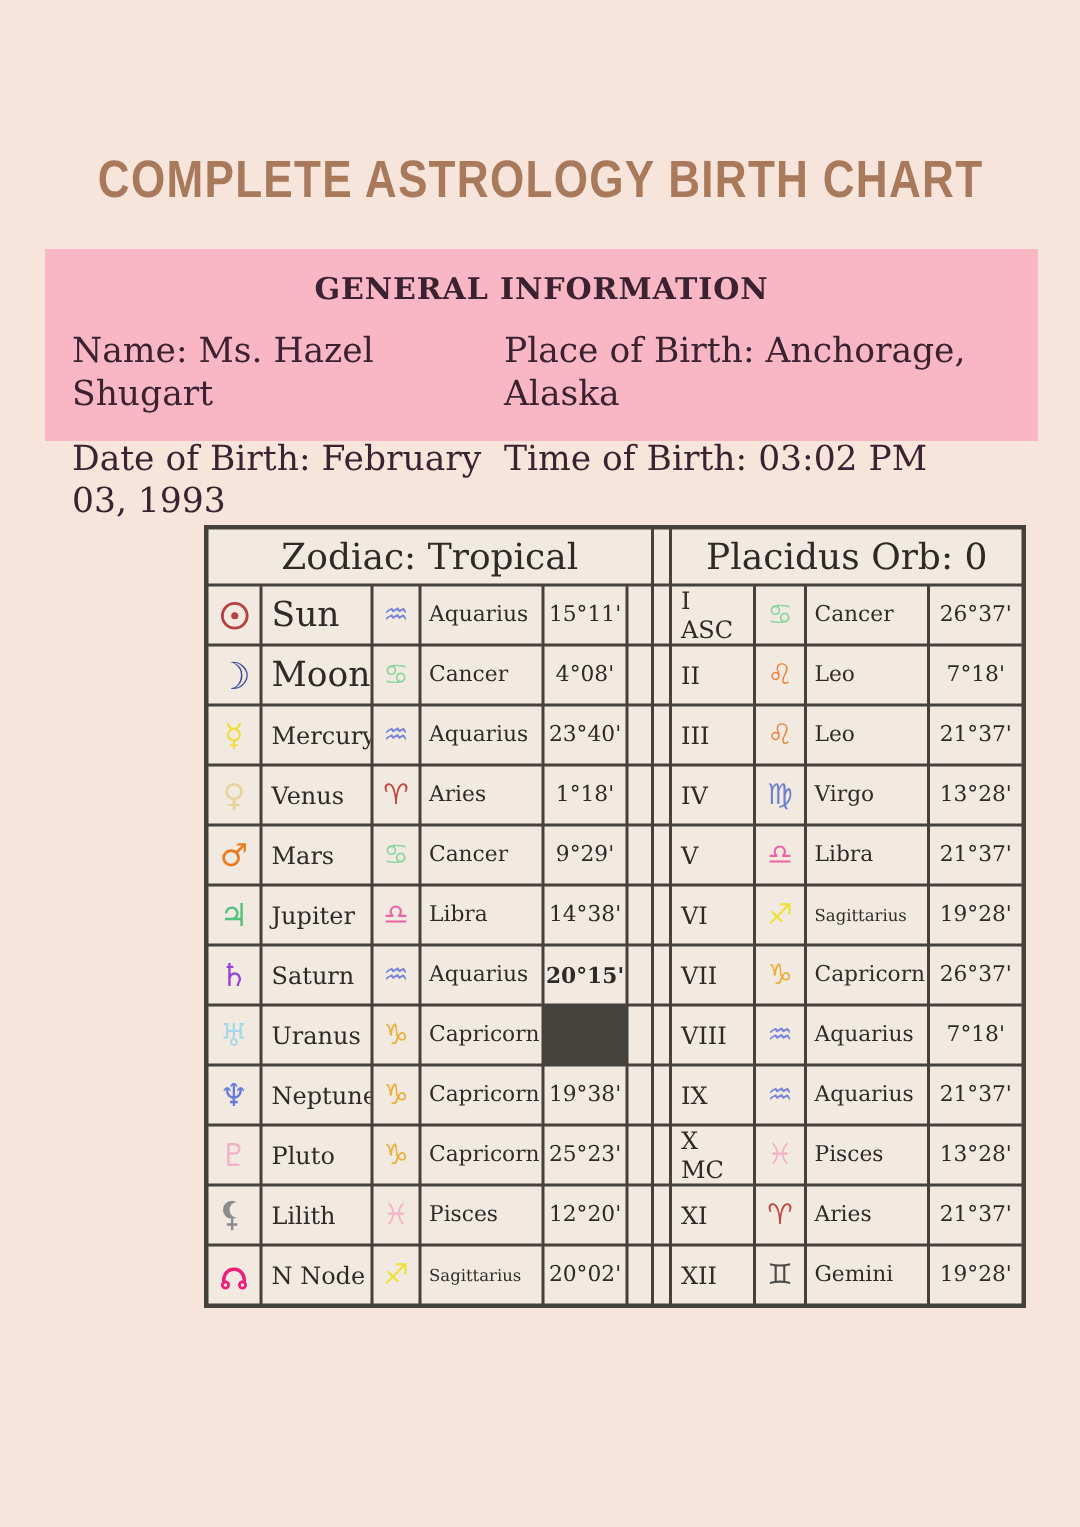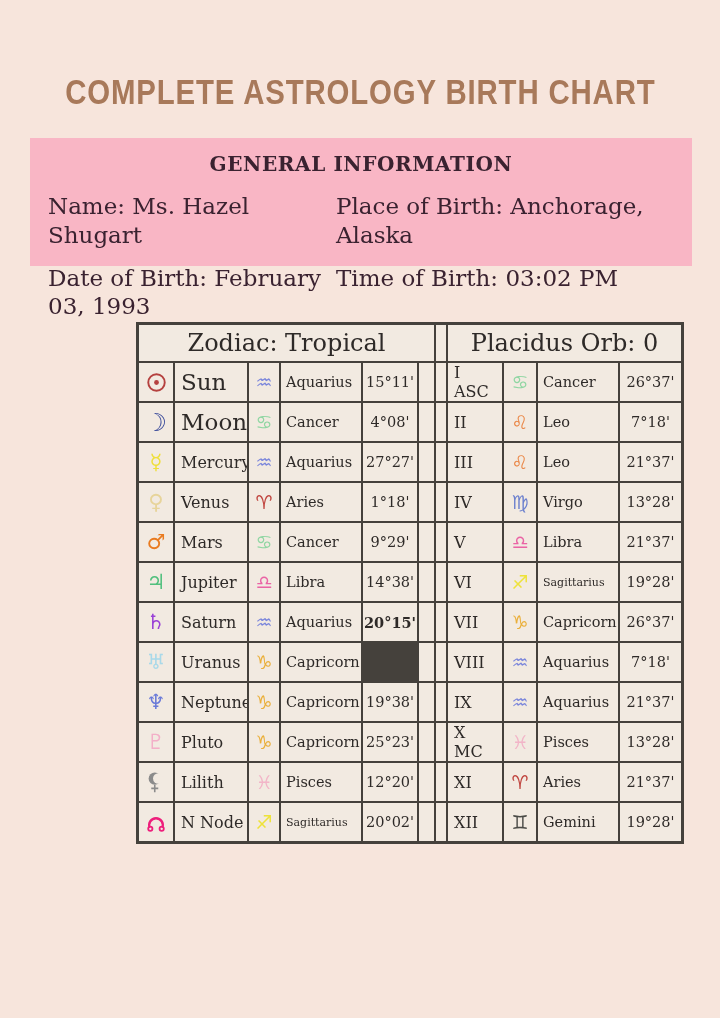--- a/index.html
+++ b/index.html
@@ -2,21 +2,21 @@
 <html><head>
 <meta charset="utf-8">
 <style>
   html,body{margin:0;padding:0;}
   body{
     width:720px;height:1018px;overflow:hidden;
     background:#f7e5dc;
     font-family:"DejaVu Serif", serif;
     color:#2e2a28;
   }
-  .title-block{padding-top:72px;text-align:center;}
+  .title-block{padding-top:100px;text-align:center;}
   .title-block .title-text{
     display:inline-block;
     transform:scaleX(.84);transform-origin:center;
     font-family:"Liberation Sans", sans-serif;
     font-weight:bold;font-size:35px;letter-spacing:1px;
     color:#a8795a;white-space:nowrap;
   }
   .panel{
     margin:26px 28px 0 30px;height:128px;box-sizing:border-box;
     background:#f9b6c5;padding:12px 18px 0 18px;color:#3a2230;
@@ -118,21 +118,21 @@
         <div class="cell sname" style="background: rgb(242, 234, 225);">Leo</div>
         <div class="cell deg" style="background: rgb(242, 234, 225);">7°18'</div>
         <div class="cell picon" style="background: rgb(242, 234, 225);">
           <span style="color: rgb(239, 223, 58);">☿</span>
         </div>
         <div class="cell pname" style="background: rgb(242, 234, 225);">Mercury</div>
         <div class="cell sicon" style="background: rgb(242, 234, 225);">
           <span style="color: rgb(123, 134, 219);">♒</span>
         </div>
         <div class="cell sname" style="background: rgb(242, 234, 225);">Aquarius</div>
-        <div class="cell deg" style="background: rgb(242, 234, 225);">27°27'</div>
+        <div class="cell deg" style="background: rgb(242, 234, 225);">23°40'</div>
         <div class="cell" style="background: rgb(242, 234, 225);"></div>
         <div class="cell" style="background: rgb(242, 234, 225);"></div>
         <div class="cell house" style="background: rgb(242, 234, 225);">III</div>
         <div class="cell sicon" style="background: rgb(242, 234, 225);">
           <span style="color: rgb(234, 135, 71);">♌</span>
         </div>
         <div class="cell sname" style="background: rgb(242, 234, 225);">Leo</div>
         <div class="cell deg" style="background: rgb(242, 234, 225);">21°37'</div>
         <div class="cell picon" style="background: rgb(242, 234, 225);">
           <span style="color: rgb(231, 212, 154);">♀</span>

